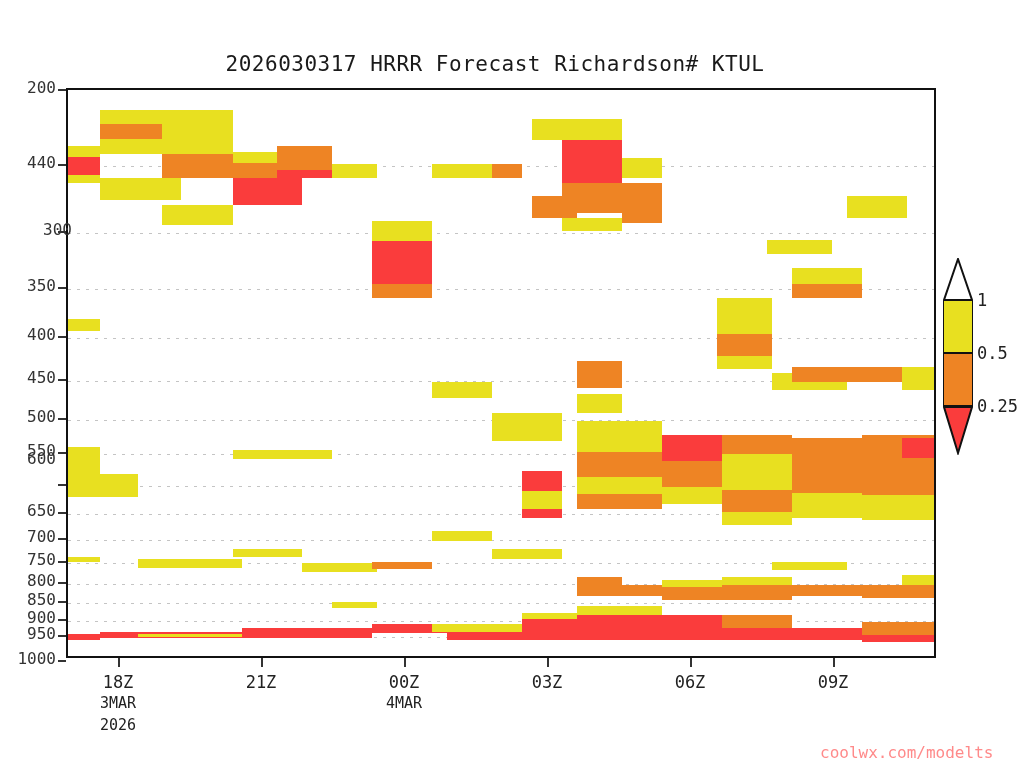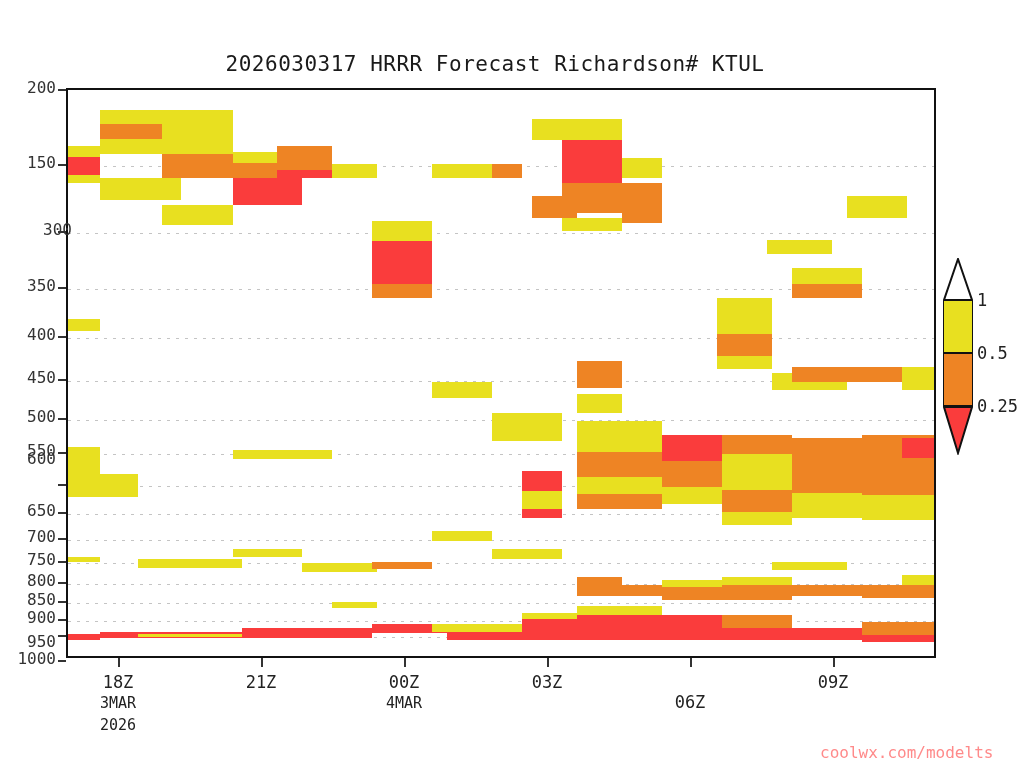--- a/index.html
+++ b/index.html
@@ -231,21 +231,21 @@
         <div class="cell" style="left: 794px; width: 74px; top: 495px; height: 13.3px; background: rgb(238, 132, 36);"></div>
         <div class="cell" style="left: 794px; width: 74px; top: 532px; height: 12.8px; background: rgb(238, 132, 36);"></div>
         <div class="cell" style="left: 794px; width: 74px; top: 544.8px; height: 7.2px; background: rgb(250, 60, 60);"></div>
         <div class="cell" style="left: 0px; width: 100%; top: 565.5px; bottom: 0px; background: rgb(164, 90, 50);"></div>
       </div>
   </div>
 
   <div id="yaxis">
       <div class="ytick-label" style="left: 0px; width: 56px; right: auto; top: 78px;">200</div>
       <div class="ytick-mark" style="left: 58px; top: 89px;"></div>
-      <div class="ytick-label" style="left: 0px; width: 56px; right: auto; top: 153px;">150</div>
+      <div class="ytick-label" style="left: 0px; width: 56px; right: auto; top: 153px;">440</div>
       <div class="ytick-mark" style="left: 58px; top: 164px;"></div>
       <div class="ytick-label" style="left: 16px; width: 56px; right: auto; top: 220px;">300</div>
       <div class="ytick-mark" style="left: 58px; top: 231px;"></div>
       <div class="ytick-label" style="left: 0px; width: 56px; right: auto; top: 276px;">350</div>
       <div class="ytick-mark" style="left: 58px; top: 287px;"></div>
       <div class="ytick-label" style="left: 0px; width: 56px; right: auto; top: 325px;">400</div>
       <div class="ytick-mark" style="left: 58px; top: 336px;"></div>
       <div class="ytick-label" style="left: 0px; width: 56px; right: auto; top: 368px;">450</div>
       <div class="ytick-mark" style="left: 58px; top: 379px;"></div>
       <div class="ytick-label" style="left: 0px; width: 56px; right: auto; top: 407px;">500</div>
@@ -259,39 +259,39 @@
       <div class="ytick-label" style="left: 0px; width: 56px; right: auto; top: 527px;">700</div>
       <div class="ytick-mark" style="left: 58px; top: 538px;"></div>
       <div class="ytick-label" style="left: 0px; width: 56px; right: auto; top: 550px;">750</div>
       <div class="ytick-mark" style="left: 58px; top: 561px;"></div>
       <div class="ytick-label" style="left: 0px; width: 56px; right: auto; top: 571px;">800</div>
       <div class="ytick-mark" style="left: 58px; top: 582px;"></div>
       <div class="ytick-label" style="left: 0px; width: 56px; right: auto; top: 590px;">850</div>
       <div class="ytick-mark" style="left: 58px; top: 601px;"></div>
       <div class="ytick-label" style="left: 0px; width: 56px; right: auto; top: 608px;">900</div>
       <div class="ytick-mark" style="left: 58px; top: 619px;"></div>
-      <div class="ytick-label" style="left: 0px; width: 56px; right: auto; top: 624px; margin-top: 8px;">950</div>
+      <div class="ytick-label" style="left: 0px; width: 56px; right: auto; top: 624px;">950</div>
       <div class="ytick-mark" style="left: 58px; top: 635px;"></div>
       <div class="ytick-label" style="left: 0px; width: 56px; right: auto; top: 649px;">1000</div>
       <div class="ytick-mark" style="left: 58px; top: 660px;"></div>
     </div>
   <div id="xaxis">
       <div class="xtick-mark" style="left: 118px; top: 658px;"></div>
       <div class="xtick-label" style="left: 118px; top: 672px;">18Z</div>
       <div class="xtick-sub" style="left: 118px; top: 694px;">3MAR</div>
       <div class="xtick-sub" style="left: 118px; top: 716px;">2026</div>
       <div class="xtick-mark" style="left: 261px; top: 658px;"></div>
       <div class="xtick-label" style="left: 261px; top: 672px;">21Z</div>
       <div class="xtick-mark" style="left: 404px; top: 658px;"></div>
       <div class="xtick-label" style="left: 404px; top: 672px; text-align: center;">00Z</div>
       <div class="xtick-sub" style="left: 404px; top: 694px;">4MAR</div>
       <div class="xtick-mark" style="left: 547px; top: 658px;"></div>
       <div class="xtick-label" style="left: 547px; top: 672px;">03Z</div>
       <div class="xtick-mark" style="left: 690px; top: 658px;"></div>
-      <div class="xtick-label" style="left: 690px; top: 692px;">06Z</div>
+      <div class="xtick-label" style="left: 690px; top: 672px;">06Z</div>
       <div class="xtick-mark" style="left: 833px; top: 658px;"></div>
       <div class="xtick-label" style="left: 833px; top: 672px;">09Z</div>
     </div>
 
 
   <div id="cbar">
       <div style="position: absolute; left: 0px; top: -42px; width: 30px; height: 42px;"><svg width="30" height="43" viewBox="0 0 30 43">
           <polygon points="15,1 29,42 1,42" fill="#ffffff" stroke="#111" stroke-width="2"></polygon>
         </svg></div>
       <div class="cbar-seg" style="top: 0px; height: 53px; background: rgb(232, 224, 32);"></div>

